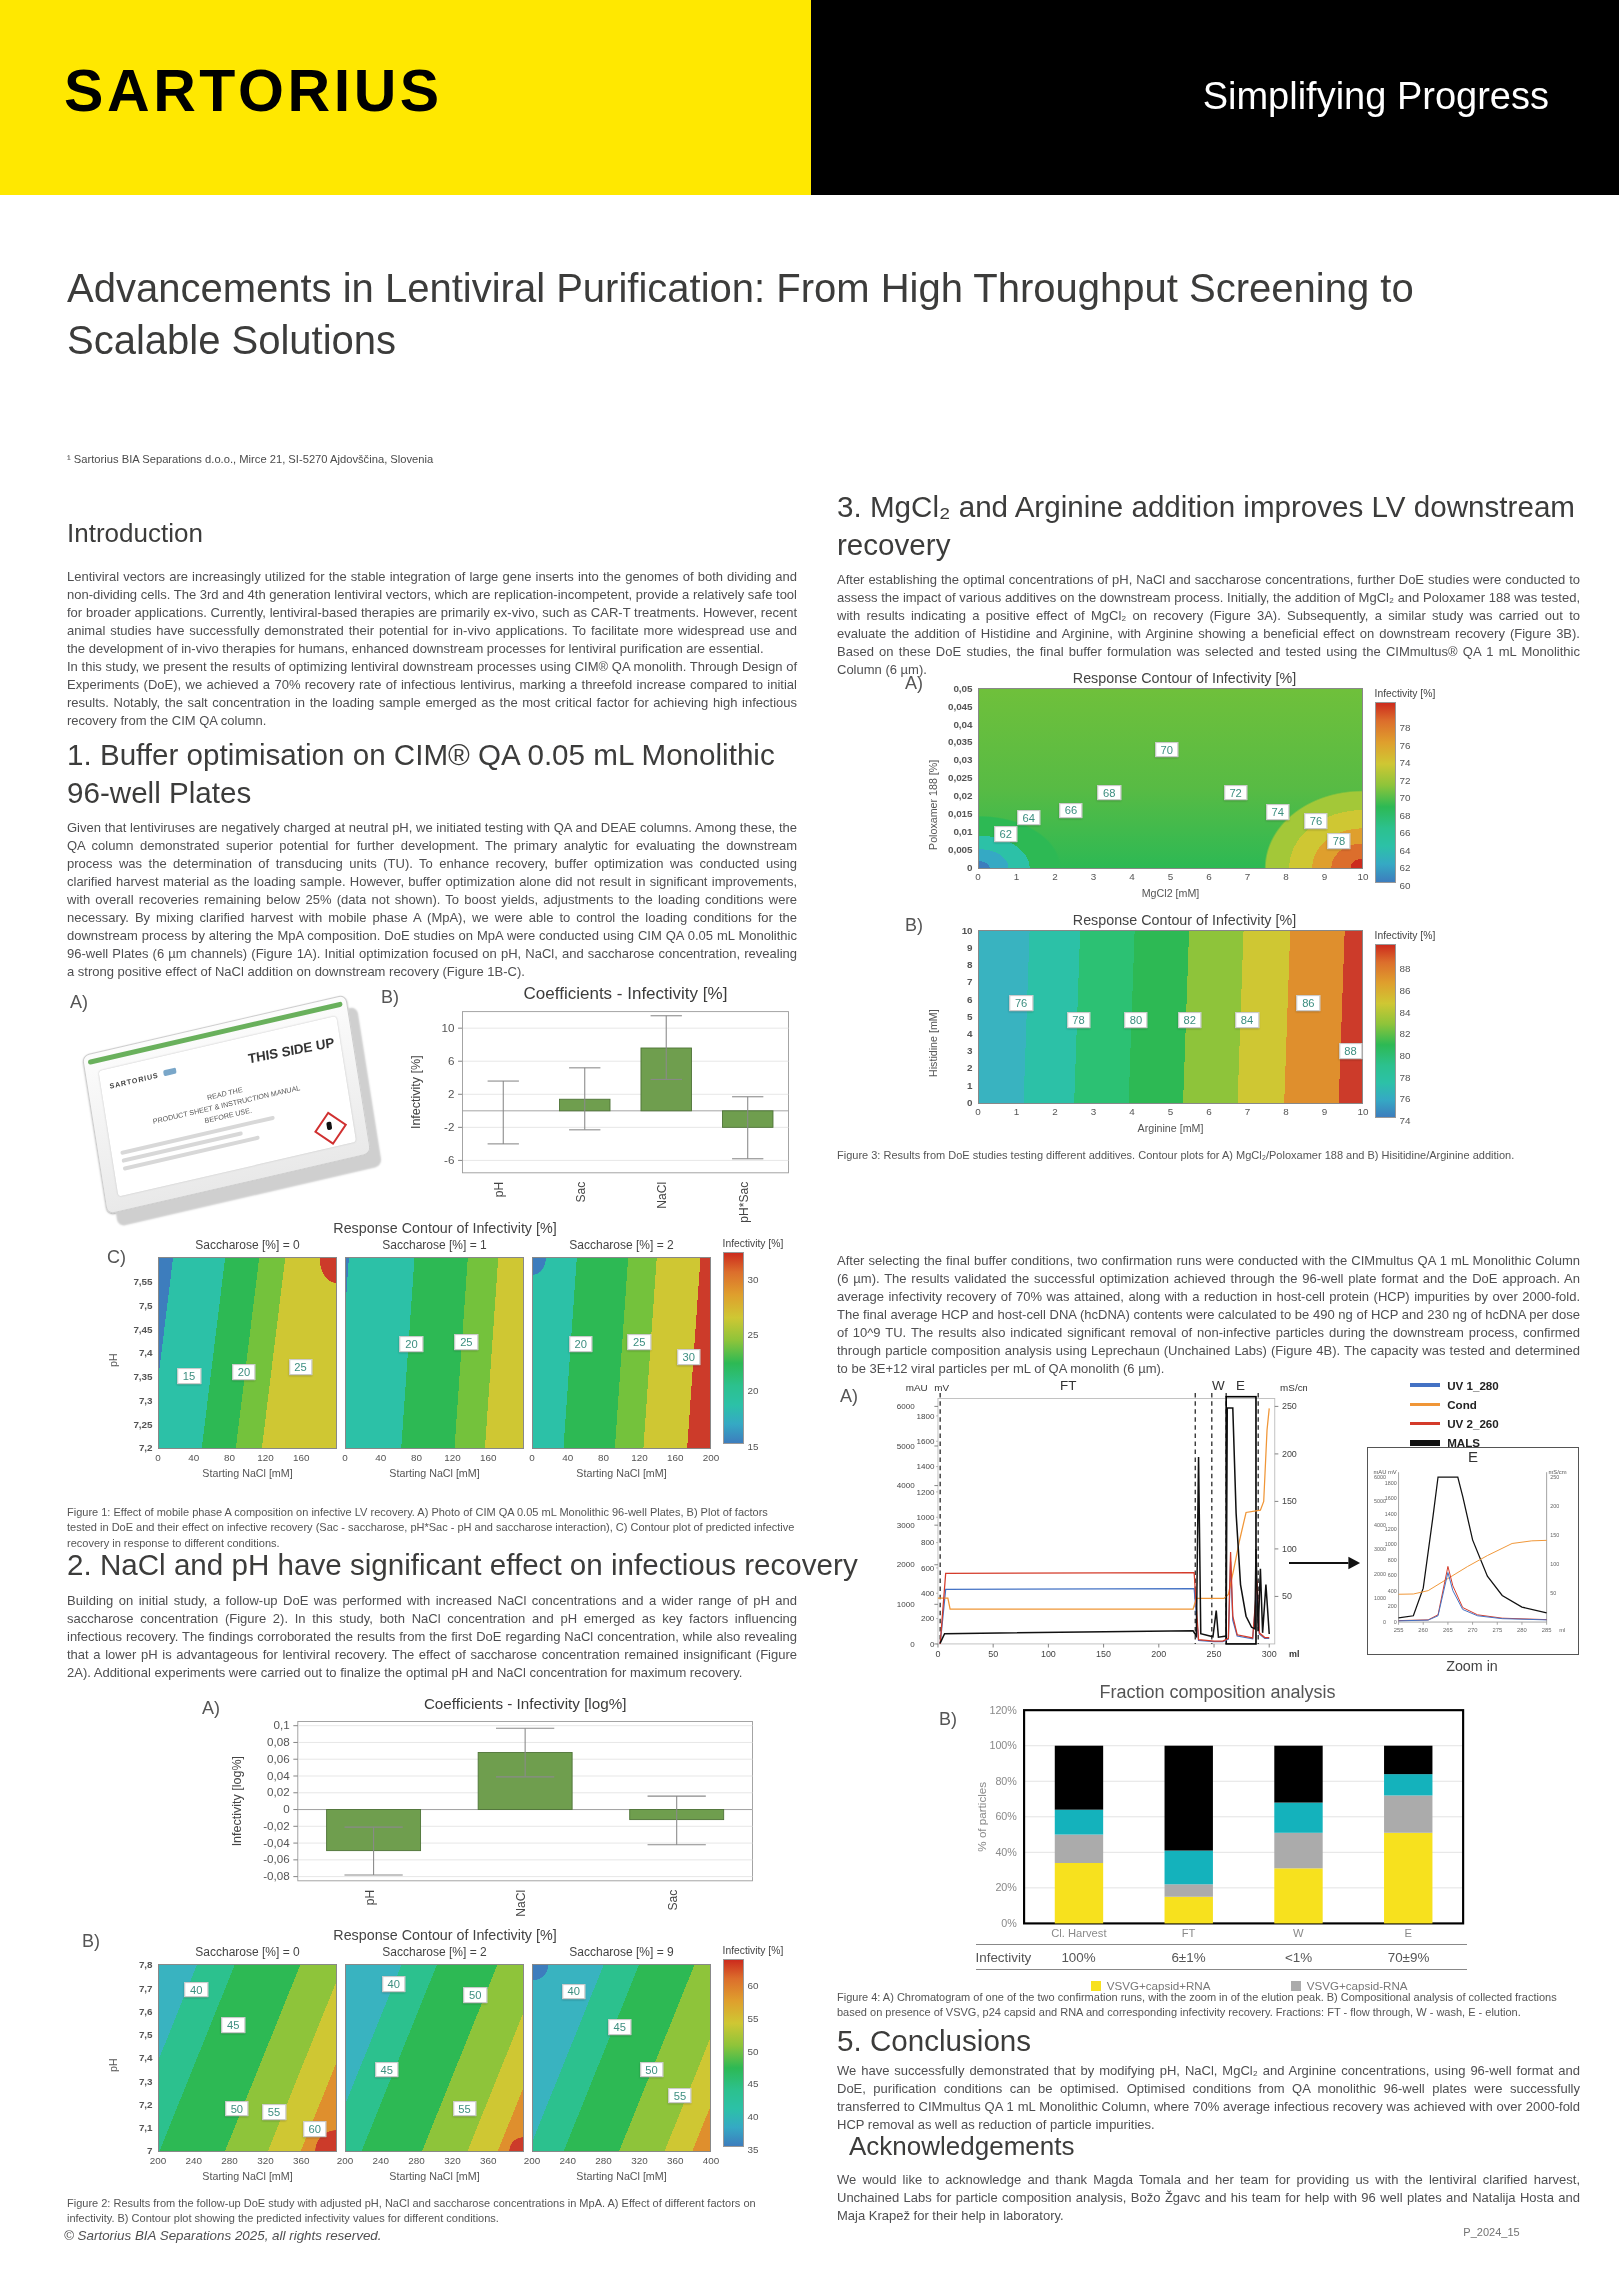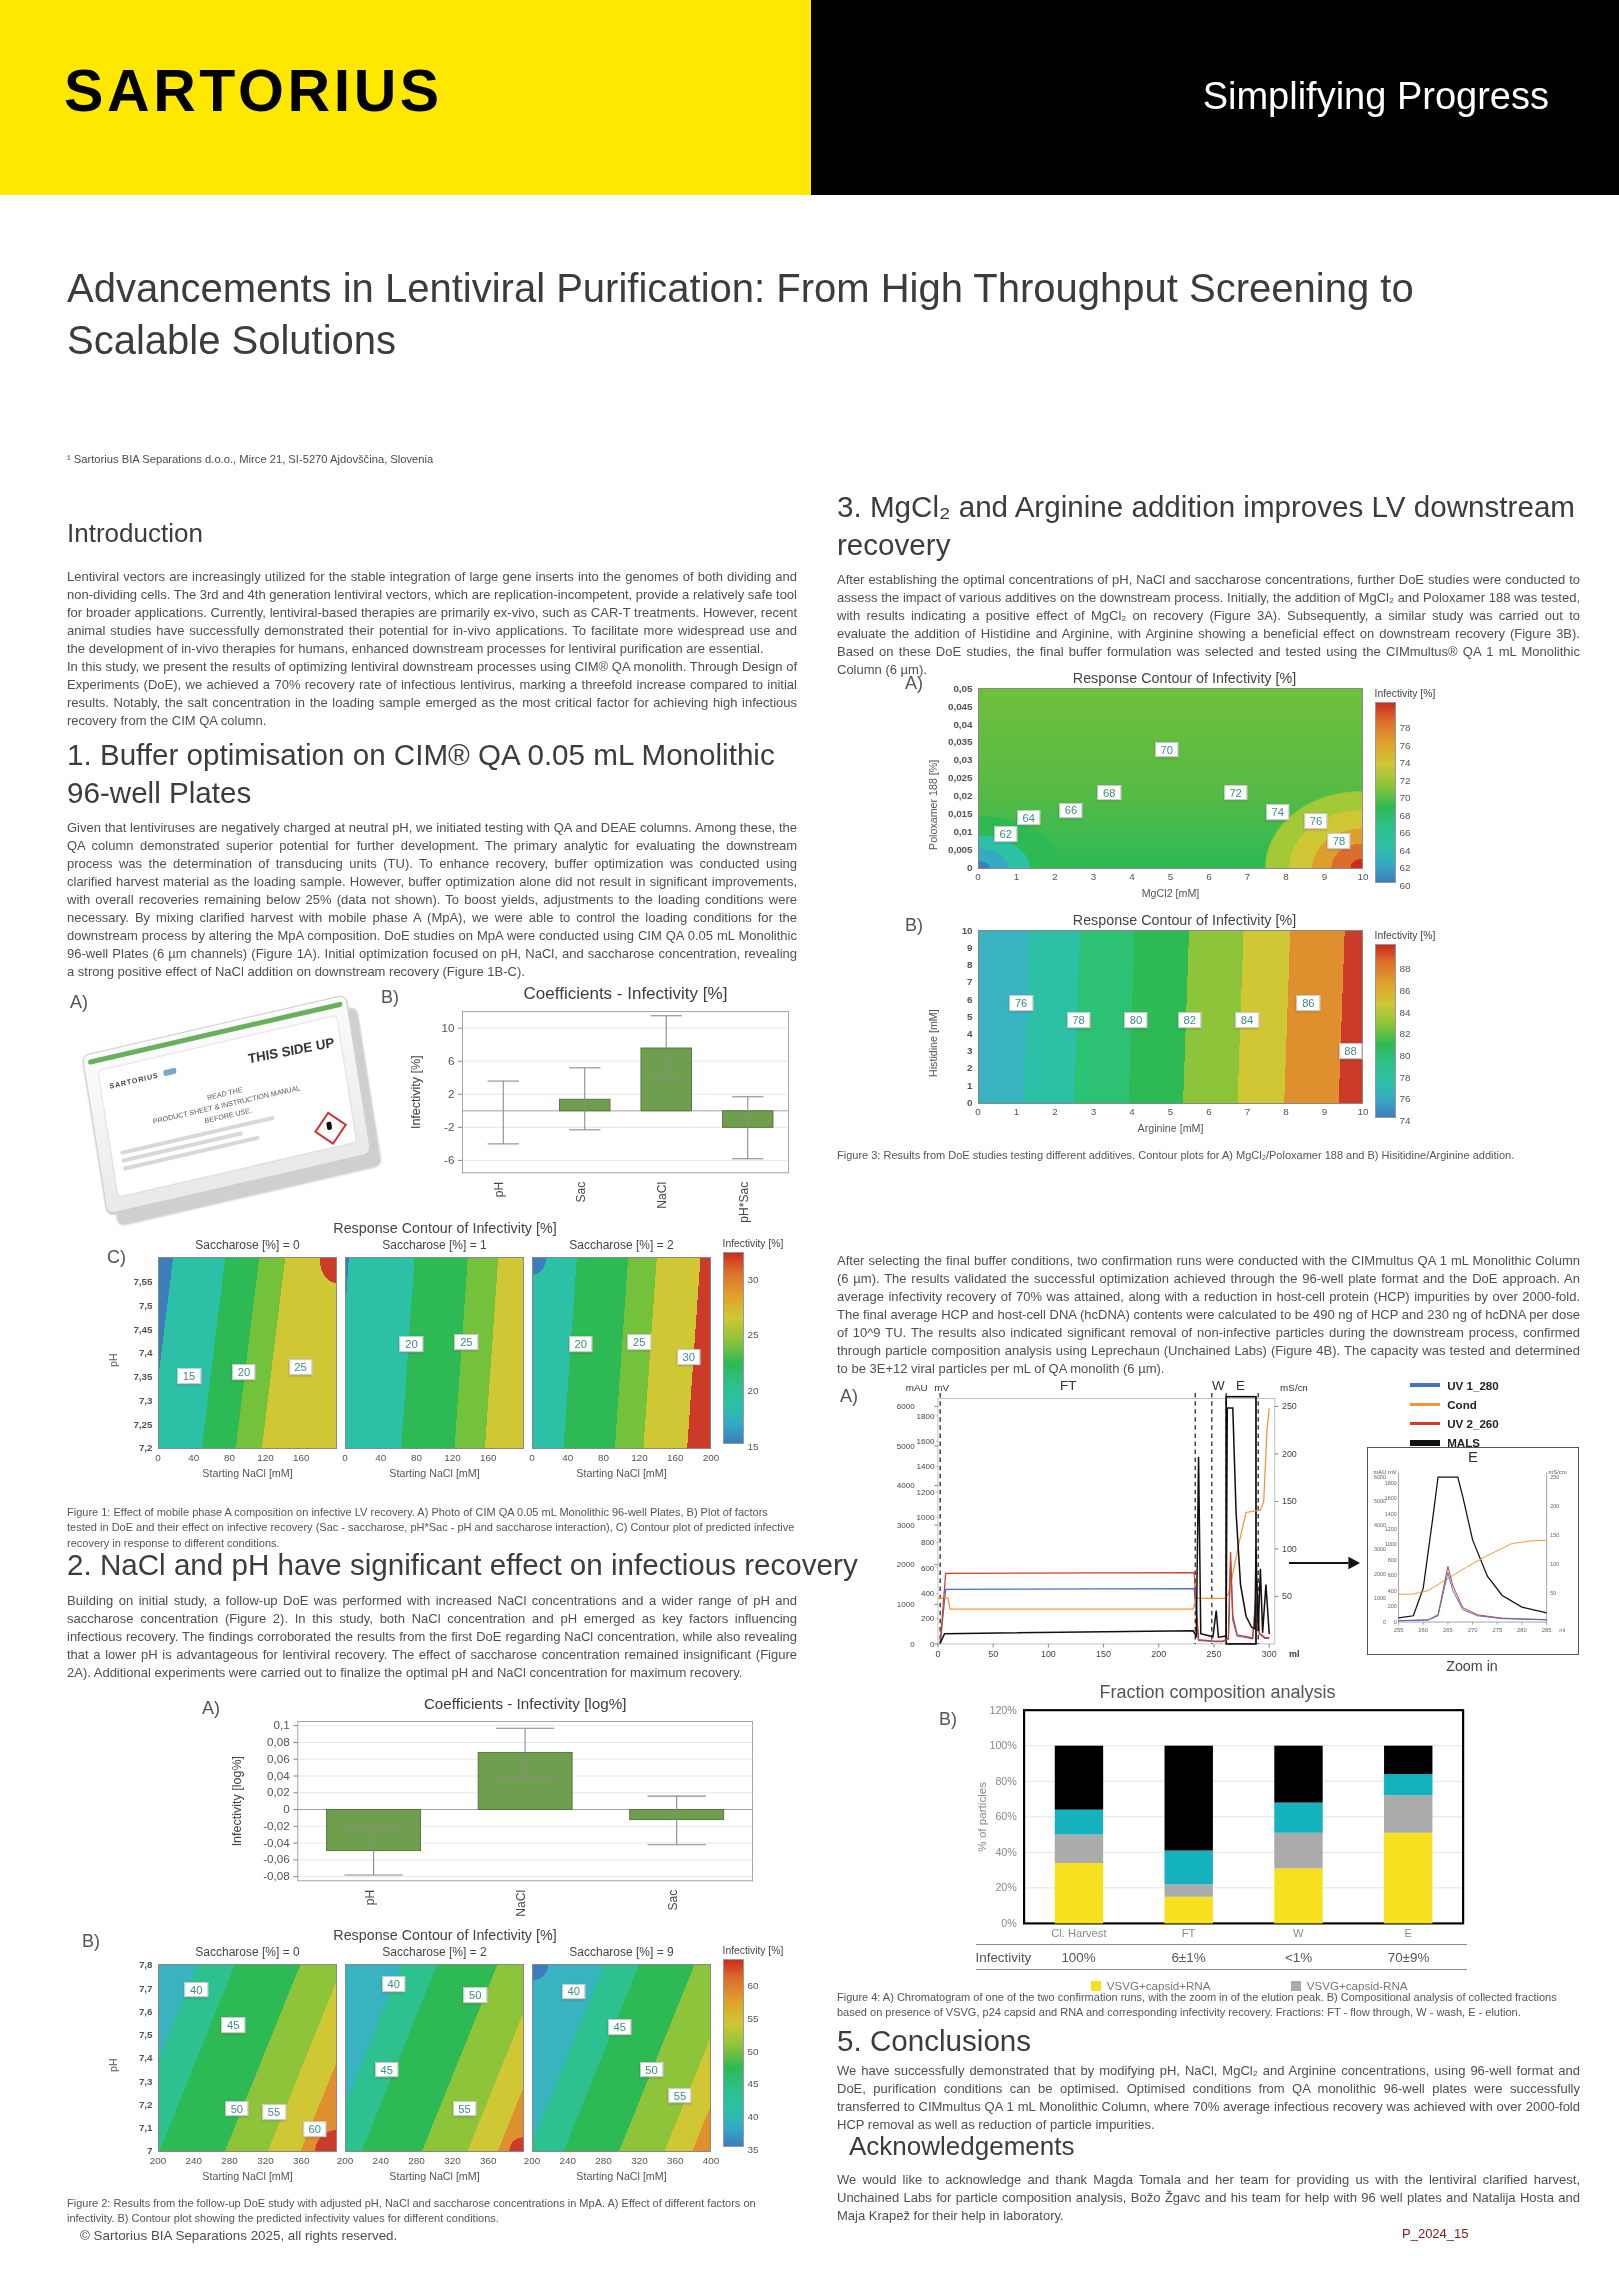--- a/index.html
+++ b/index.html
@@ -79,21 +79,21 @@
   .inset-title{text-align:center;font-size:15px;color:#333;}
   .zoomin{font-size:14.3px;color:#444;text-align:center;}
   
   .stack-title{text-align:center;font-size:18px;color:#555;}
   .stack-table{position:relative;font-size:13.4px;color:#555;}
   .stack-row{display:flex;border-top:1.8px solid #888;border-bottom:1.8px solid #888;padding:4.5px 0;}
   .stack-cell{text-align:center;}
   .stack-legend{display:flex;justify-content:center;gap:81px;margin-top:9px;font-size:11.6px;color:#777;}
   .stack-legend .sq{display:inline-block;width:9.9px;height:9.9px;margin-right:5.4px;vertical-align:-0.9px;}
   .footer-copy{font-size:13.4px;color:#4f4f51;}
-  .poster-id{font-size:13px;color:#7f1d1d;text-align:left;}
+  .poster-id{font-size:11px;color:#737373;text-align:center;}
 </style>
 </head>
 <body>
 
 <div class="poster">
 
   <div class="header">
     <div class="header-yellow"></div>
     <div class="logo">SARTORIUS</div>
     <div class="tagline">Simplifying Progress</div>
@@ -389,21 +389,21 @@
             <div class="c-cbtick" style="top: 47.2%;">50</div>
             <div class="c-cbtick" style="top: 64.8%;">45</div>
             <div class="c-cbtick" style="top: 82.4%;">40</div>
             <div class="c-cbtick" style="top: 100%;">35</div>
           </div>
         </div>
       </div>
     </div>
 
   <div class="abs caption" style="left:67px;top:2196px;width:730px;">Figure 2: Results from the follow-up DoE study with adjusted pH, NaCl and saccharose concentrations in MpA. A) Effect of different factors on infectivity. B) Contour plot showing the predicted infectivity values for different conditions.</div>
-  <div class="abs footer-copy" style="left:80px;top:2228px;">© Sartorius BIA Separations 2025, all rights reserved.</div>
+  <div class="abs footer-copy" style="left:64px;top:2228px;font-style:italic;">© Sartorius BIA Separations 2025, all rights reserved.</div>
 
   <div class="abs h-big" style="left:837px;top:488px;width:743px;">3. MgCl₂ and Arginine addition improves LV downstream recovery</div>
   <div class="abs body-txt" style="left:837px;top:571px;width:743px;">After establishing the optimal concentrations of pH, NaCl and saccharose concentrations, further DoE studies were conducted to assess the impact of various additives on the downstream process. Initially, the addition of MgCl₂ and Poloxamer 188 was tested, with results indicating a positive effect of MgCl₂ on recovery (Figure 3A). Subsequently, a similar study was carried out to evaluate the addition of Histidine and Arginine, with Arginine showing a beneficial effect on downstream recovery (Figure 3B). Based on these DoE studies, the final buffer formulation was selected and tested using the CIMmultus® QA 1 mL Monolithic Column (6 µm).</div>
 
   <div class="abs fig-corner" style="left:905px;top:673px;">A)</div>
   <div class="abs" style="left:927px;top:670px;width:645px;" id="mount-fig3a">
       <div class="c-title" style="padding-left: 61px; width: 393px;">Response Contour of Infectivity [%]</div>
       <div class="c-row">
         <div class="c-ylabel" style="height: 179px;">Poloxamer 188 [%]</div>
         <div class="c-yticks" style="height: 179px; margin-top: 0px;">

